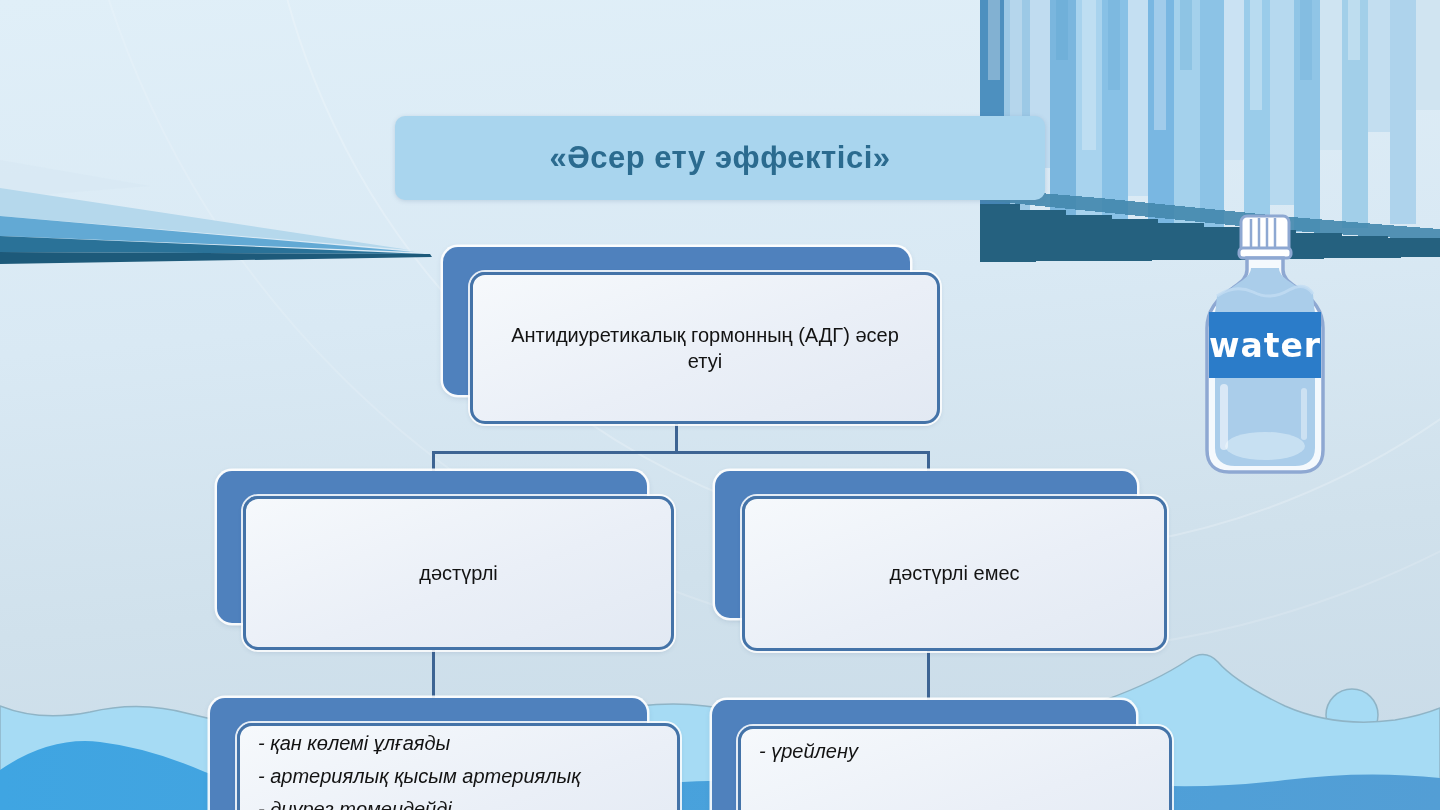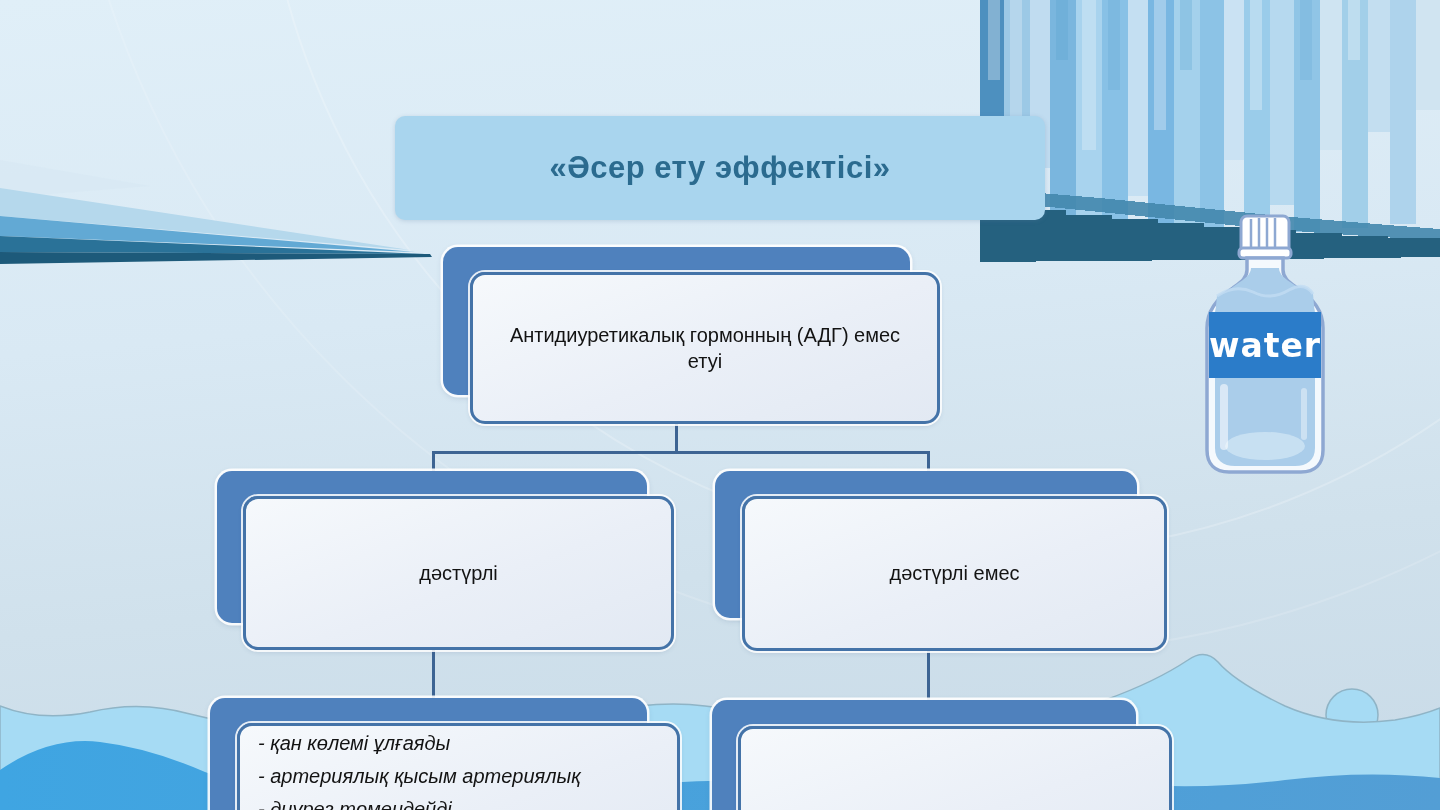--- a/index.html
+++ b/index.html
@@ -8,21 +8,21 @@
     font-family:"Liberation Sans", sans-serif;
     background:linear-gradient(175deg,#e0eff8 0%,#d9e9f4 38%,#d0e1ec 68%,#c8dae7 100%);
   }
   .layer{position:absolute;left:0;top:0;}
   
   .arc{position:absolute;border-radius:50%;border:2px solid rgba(255,255,255,.22);}
   .arc.a1{width:1500px;height:1500px;left:260px;top:-950px;}
   .arc.a2{width:1900px;height:1900px;left:60px;top:-1250px;border-color:rgba(255,255,255,.15);}
   
   .title-box{
-    position:absolute;left:395px;top:116px;width:650px;height:104px;z-index:5;
+    position:absolute;left:395px;top:116px;width:650px;height:84px;z-index:5;
     background:#a9d5ee;border-radius:10px;display:flex;align-items:center;justify-content:center;
     box-shadow:0 1px 4px rgba(90,125,160,.25);
     text-align:center;
   }
   .title-box span{font-size:31px;font-weight:bold;color:#2b6b8f;letter-spacing:.5px;}
   
   .node{position:absolute;z-index:4;}
   .node-back{
     position:absolute;background:#4f81bd;border-radius:15px;
     box-shadow:0 0 0 2.5px rgba(255,255,255,.9),0 2px 6px rgba(60,90,130,.28);
@@ -108,21 +108,21 @@
 <div class="connector" style="left:675px;top:424px;width:3px;height:30px;"></div>
 <div class="connector" style="left:432px;top:451px;width:498px;height:3px;"></div>
 <div class="connector" style="left:432px;top:451px;width:3px;height:22px;"></div>
 <div class="connector" style="left:927px;top:451px;width:3px;height:22px;"></div>
 <div class="connector" style="left:432px;top:648px;width:3px;height:54px;"></div>
 <div class="connector" style="left:927px;top:650px;width:3px;height:54px;"></div>
 
 <div class="node" style="left:443px;top:247px;width:500px;height:180px;">
   <div class="node-back" style="left:0;top:0;width:467px;height:148px;"></div>
   <div class="node-front" style="left:27px;top:25px;width:470px;height:152px;">
-    <span class="root-label">Антидиуретикалық гормонның (АДГ) емес етуі</span>
+    <span class="root-label">Антидиуретикалық гормонның (АДГ) әсер етуі</span>
   </div>
 </div>
 
 <div class="node" style="left:217px;top:471px;width:460px;height:185px;">
   <div class="node-back" style="left:0;top:0;width:430px;height:152px;"></div>
   <div class="node-front" style="left:26px;top:25px;width:431px;height:154px;">
     <span class="branch-label">дәстүрлі</span>
   </div>
 </div>
 
@@ -138,20 +138,21 @@
   <div class="node-front list" style="left:27px;top:25px;width:443px;height:160px;padding:1px 0 0 18px;">
     <div class="bullet-line">- қан көлемі ұлғаяды</div>
     <div class="bullet-line">- артериялық қысым артериялық</div>
     <div class="bullet-line">- диурез төмендейді</div>
   </div>
 </div>
 
 <div class="node" style="left:712px;top:700px;width:475px;height:190px;">
   <div class="node-back" style="left:0;top:0;width:424px;height:160px;"></div>
   <div class="node-front list" style="left:26px;top:26px;width:434px;height:160px;padding:6px 0 0 18px;">
+    <div class="bullet-line">- үрейлену</div>
   </div>
 </div>
 
 <svg class="layer" style="left:1195px;top:212px;z-index:6" width="140" height="272" viewBox="0 0 140 272">
 
   <g>
     <rect x="46" y="4" width="48" height="40" rx="6" fill="#ffffff" stroke="#8ea8d2" stroke-width="3"></rect>
     <line x1="56" y1="7" x2="56" y2="41" stroke="#8ea8d2" stroke-width="2.5"></line>
     <line x1="64" y1="6" x2="64" y2="42" stroke="#8ea8d2" stroke-width="2.5"></line>
     <line x1="72" y1="6" x2="72" y2="42" stroke="#8ea8d2" stroke-width="2.5"></line>

